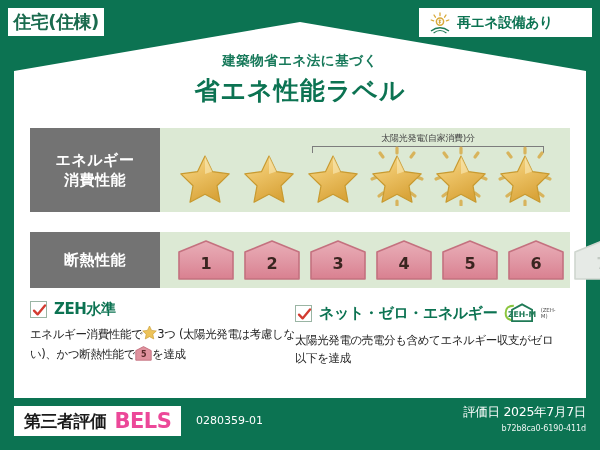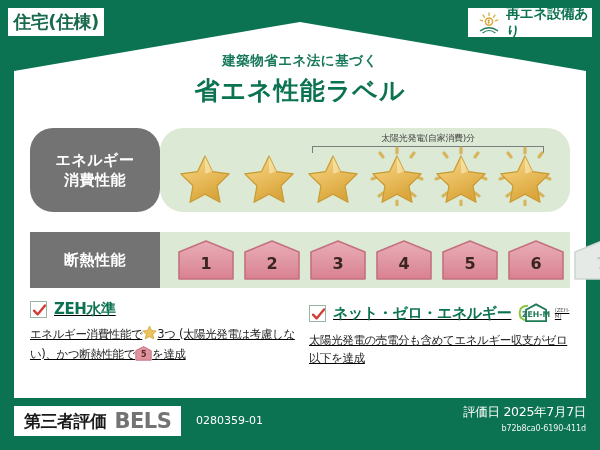--- a/index.html
+++ b/index.html
@@ -20,21 +20,21 @@
     width: 96px; height: 28px;
     background: #ffffff;
     display: flex; align-items: center; justify-content: center;
     font-size: 18px; font-weight: bold; color: #1a6b4e;
     letter-spacing: -0.5px;
   }
 
   
   .reneng-badge {
     position: absolute; right: 8px; top: 8px;
-    width: 124px; height: 29px;
+    width: 173px; height: 29px;
     background: #ffffff;
     display: flex; align-items: center; gap: 5px;
     padding-left: 9px;
   }
   .reneng-badge .sun-wrap { width: 24px; height: 22px; position: relative; flex: 0 0 auto; }
   .reneng-badge .txt {
     font-size: 14px; font-weight: bold; color: #0c7352; letter-spacing: -0.5px;
   }
 
   
@@ -68,21 +68,21 @@
     background: #737373; color: #ffffff;
     display: flex; flex-direction: column;
     align-items: center; justify-content: center;
     font-size: 15px; font-weight: bold; line-height: 1.35;
     letter-spacing: 0.5px;
   }
   .row-body {
     flex: 1 1 auto; background: #dce9d4; position: relative;
   }
 
-  .row-energy .row-label, .row-energy .row-body { height: 84px; border-radius: 23px; }
+  .row-energy .row-label, .row-energy .row-body { height: 84px; }
   .row-insul .row-label,  .row-insul .row-body  { height: 56px; }
 
   
   .solar-annot {
     position: absolute; left: 152px; top: 4px; width: 232px;
     text-align: center;
   }
   .solar-annot .cap {
     font-size: 9px; color: #444444; letter-spacing: -0.3px; white-space: nowrap;
   }
@@ -108,21 +108,21 @@
   .house-cell { position: relative; width: 60px; height: 42px; flex: 0 0 60px; }
   .house-cell .num {
     position: absolute; left: 0; right: 0; top: 15px;
     text-align: center; font-size: 16px; font-weight: bold; color: #3a2520;
   }
   .house-cell.off .num { color: #c2c9c2; }
 
   
   .criteria {
     position: absolute; left: 30px; top: 300px; width: 545px;
-    display: flex; gap: 14px; text-decoration: underline;
+    display: flex; 
   }
   .crit { width: 265px; }
   .crit-head { display: flex; align-items: center; gap: 7px; }
   .chk {
     width: 17px; height: 17px; flex: 0 0 17px;
     border: 1px solid #9ab5a4; background: #fff; position: relative;
   }
   .chk svg { position: absolute; left: 1px; top: 1px; }
   .crit-title {
     font-size: 15px; font-weight: bold; color: #0c7352; letter-spacing: -0.4px;
@@ -147,21 +147,21 @@
   
   .footer {
     position: absolute; left: 0; bottom: 0; width: 600px; height: 52px;
   }
   .bels-chip {
     position: absolute; left: 14px; top: 8px;
     height: 30px; background: #ffffff;
     display: flex; align-items: center; padding: 0 10px; gap: 8px;
   }
   .bels-jp { font-size: 17px; font-weight: bold; color: #1a1a1a; letter-spacing: -0.5px; }
-  .bels-en { font-size: 21px; font-weight: bold; color: #737373; letter-spacing: -0.5px; }
+  .bels-en { font-size: 21px; font-weight: bold; color: #ec4899; letter-spacing: -0.5px; }
   .bels-no {
     position: absolute; left: 196px; top: 16px;
     font-size: 11px; color: #ffffff;
   }
   .eval-block {
     position: absolute; right: 14px; top: 6px; text-align: right; color: #ffffff;
   }
   .eval-date { font-size: 12.5px; letter-spacing: -0.3px; }
   .eval-id { font-size: 8px; margin-top: 3px; letter-spacing: -0.1px; opacity: .92; }
 </style>

